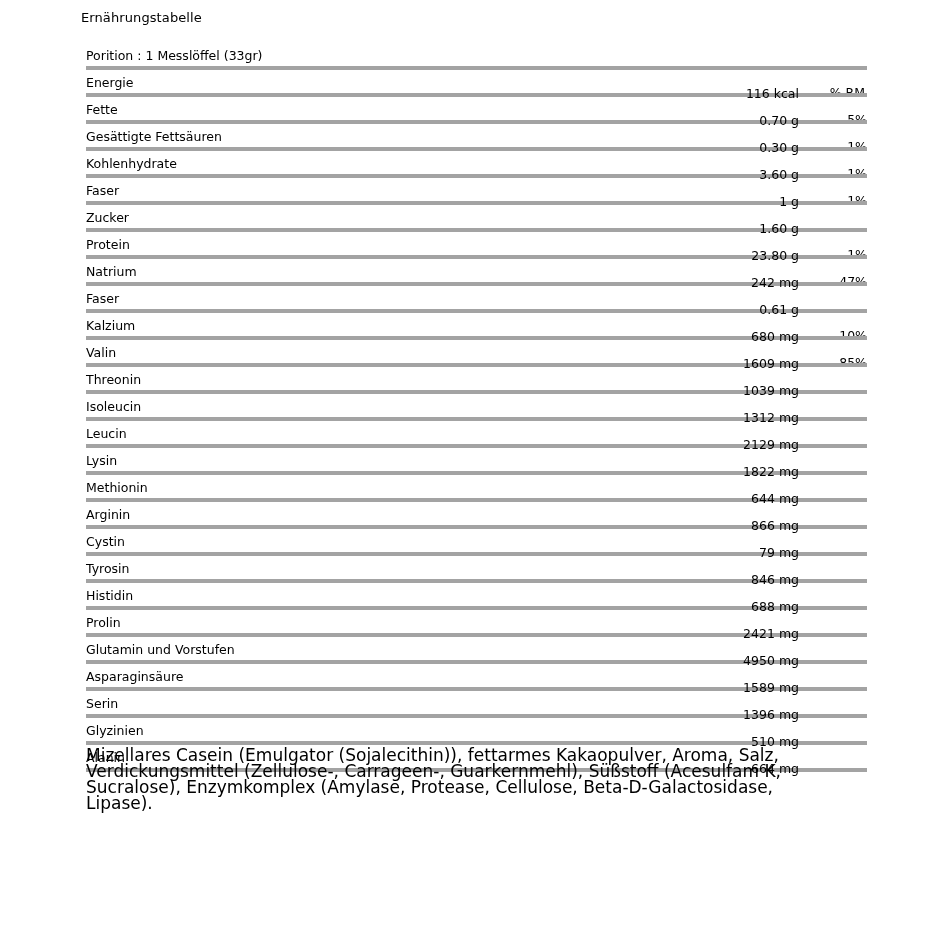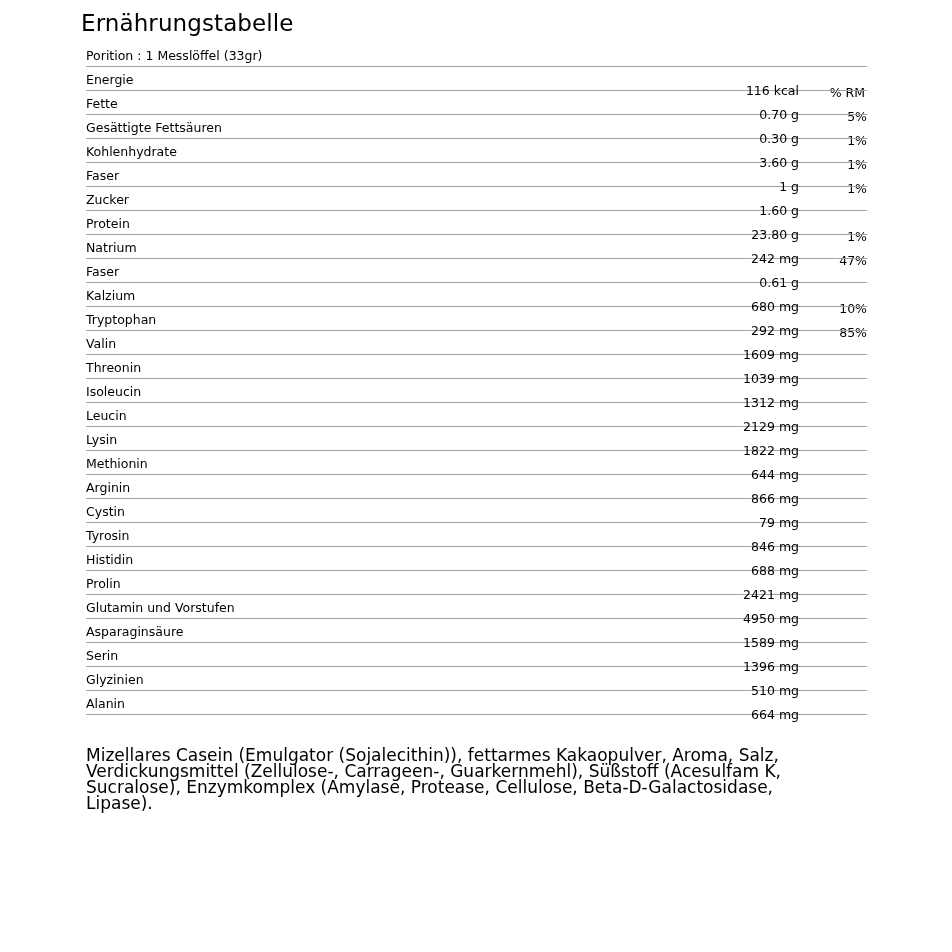--- a/index.html
+++ b/index.html
@@ -1,20 +1,20 @@
 <!DOCTYPE html>
 <html><head>
   <meta charset="utf-8">
   <style>
     html, body { margin: 0; padding: 0; background: #ffffff; }
     body { width: 952px; height: 952px; position: relative; overflow: hidden;
            font-family: "DejaVu Sans", sans-serif; color: #000; }
-    .title { position: absolute; left: 81px; top: 10px; font-size: 23px; font-weight: normal; margin: 0; letter-spacing: 0.1px; }
+    .title { position: absolute; left: 81px; top: 10px; font-size: 13px; font-weight: normal; margin: 0; letter-spacing: 0.1px; }
     .table { position: absolute; left: 86px; top: 43px; width: 781px; }
-    .row { position: relative; height: 23px; border-bottom: 1px solid #a3a3a3; font-size: 12.5px; }
+    .row { position: relative; height: 23px; border-bottom: 4px solid #a3a3a3; font-size: 12.5px; }
     .row .label { position: absolute; left: 0; top: 5px; white-space: nowrap; }
     .row .val { position: absolute; right: 68px; top: 16px; white-space: nowrap; text-align: right; }
     .row .pct { position: absolute; right: 0; top: 5px; white-space: nowrap; text-align: right; margin-top: 37px; }
     .row.header .pct { right: 2px; }
     .ingredients { position: absolute; left: 86px; top: 747px; width: 728px; font-size: 17px; line-height: 16px; }
   </style>
 </head>
 <body>
 
 <h1 class="title">Ernährungstabelle</h1>
@@ -67,25 +67,20 @@
       </div>
       <div class="row">
         <span class="label">Faser</span>
         <span class="val">0.61 g</span>
         <span class="pct">10%</span>
       </div>
       <div class="row">
         <span class="label">Kalzium</span>
         <span class="val">680 mg</span>
         <span class="pct">85%</span>
-      </div>
-      <div class="row">
-        <span class="label">Tryptophan</span>
-        <span class="val">292 mg</span>
-        <span class="pct"></span>
       </div>
       <div class="row">
         <span class="label">Valin</span>
         <span class="val">1609 mg</span>
         <span class="pct"></span>
       </div>
       <div class="row">
         <span class="label">Threonin</span>
         <span class="val">1039 mg</span>
         <span class="pct"></span>

